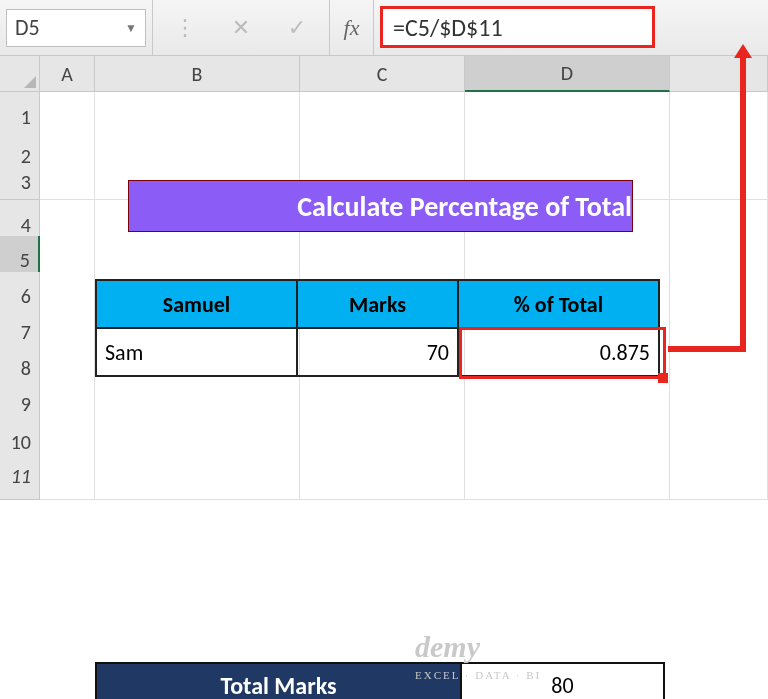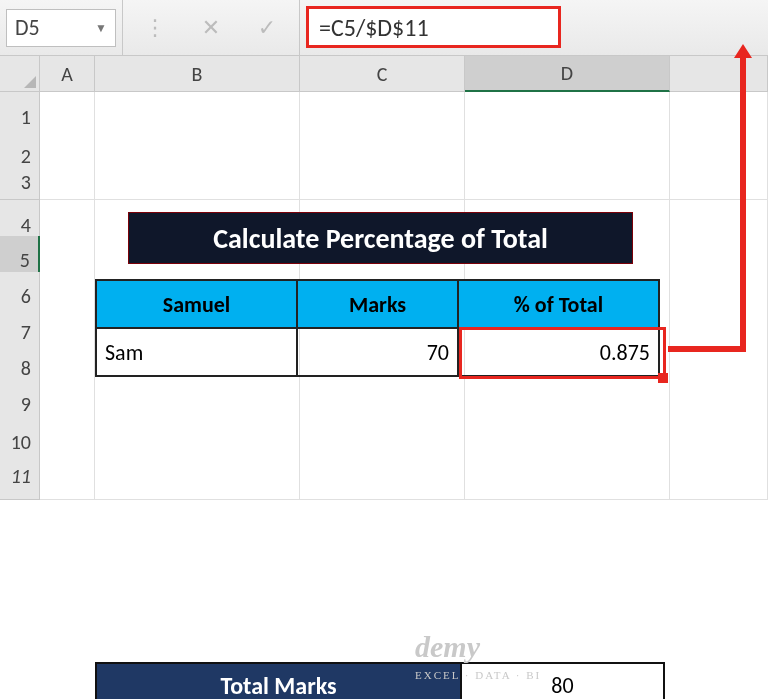--- a/index.html
+++ b/index.html
@@ -20,21 +20,21 @@
     background: linear-gradient(#f5f5f5, #e9e9e9);
     border-bottom: 1px solid #c8c8c8;
   }
   .name-box-wrap {
     display: flex;
     align-items: center;
     padding: 0 6px;
     border-right: 1px solid #c8c8c8;
   }
   .name-box {
-    width: 110px;
+    width: 140px;
     height: 38px;
     background: #fff;
     border: 1px solid #bfbfbf;
     display: flex;
     align-items: center;
     justify-content: space-between;
     padding: 0 8px;
     font-size: 22px;
     color: #444;
   }
@@ -68,21 +68,21 @@
     font-size: 22px;
     color: #666;
     border-right: 1px solid #c8c8c8;
   }
   .formula-input-wrap {
     flex: 1;
     padding: 6px 8px 6px 6px;
     position: relative;
   }
   .formula-input {
-    width: 255px;
+    width: 275px;
     height: 42px;
     background: #fff;
     border: 3px solid #e8261f;
     display: flex;
     align-items: center;
     padding: 0 10px;
     font-size: 24px;
     color: #333;
   }
 
@@ -122,27 +122,26 @@
   .cell {
     border-right: 1px solid #e0e0e0;
     border-bottom: 1px solid #e0e0e0;
     background:#fff;
   }
 
   .banner {
     position:absolute;
     left:128px; top:180px;
     width:505px; height:52px;
-    background:#0f172a;
+    background:#8b5cf6;
     color:#fff;
     font-weight:bold;
     font-size:28px;
-    display:flex;align-items:center;justify-content:center;
+    display:flex;align-items:center;justify-content:flex-end;
     border:1px solid #7a0008;
-    margin-top:32px;
   }
 
   .data-table {
     position:absolute;
     left:95px; top:279px;
     border-collapse:collapse;
   }
   .data-table th, .data-table td {
     border:2px solid #222;
     font-size:22px;
@@ -233,20 +232,23 @@
   <div class="name-box-wrap">
     <div class="name-box">
       <span>D5</span>
       <span class="dd">▼</span>
     </div>
   </div>
   <div class="fb-btns">
     <div class="fb-btn">⋮</div>
     <div class="fb-btn">✕</div>
     <div class="fb-btn">✓</div>
+  </div>
+  <div class="fx">
+    <span>fx</span>
   </div>
   <div class="formula-input-wrap">
     <div class="formula-input">
       <span>=C5/$D$11</span>
     </div>
   </div>
 </div>
 
 <div class="grid" id="grid">
     <div class="corner"></div>

